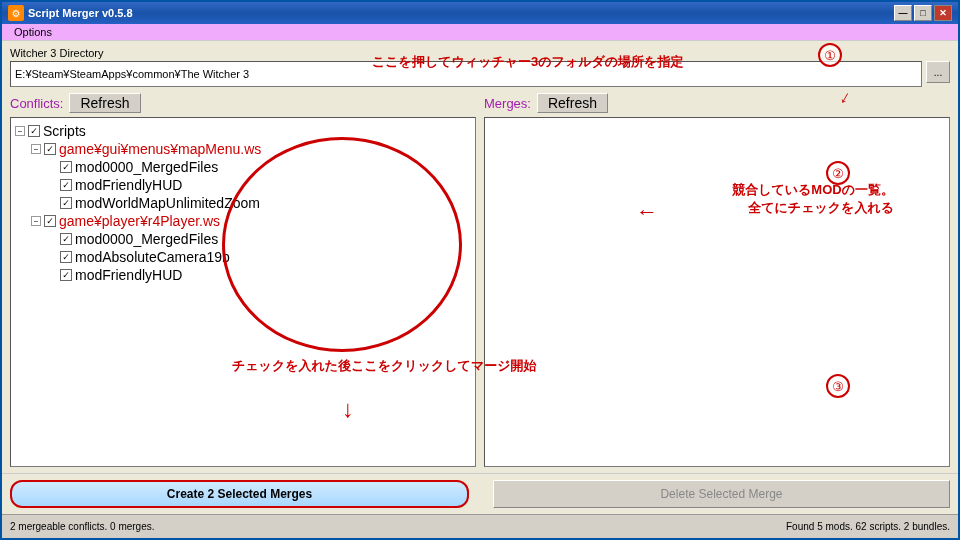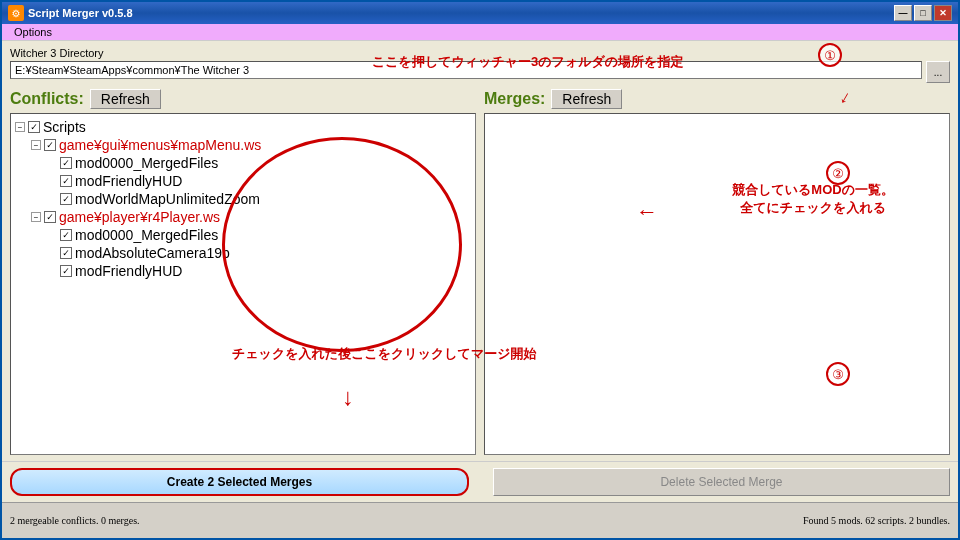--- a/index.html
+++ b/index.html
@@ -115,21 +115,21 @@
       color: #000;
     }
 
     .directory-input-row {
       display: flex;
       gap: 4px;
     }
 
     .directory-input {
       flex: 1;
-      height: 18px;
+      height: 26px;
       border: 1px solid #7a7a7a;
       border-top-color: #555;
       border-left-color: #555;
       background: white;
       padding: 2px 4px;
       font-size: 11px;
       color: #000;
     }
 
     .browse-btn {
@@ -159,23 +159,23 @@
     }
 
     .panel-header {
       display: flex;
       align-items: center;
       gap: 6px;
       margin-bottom: 4px;
     }
 
     .panel-title {
-      font-size: 16px;
-      font-weight: bold;
-      color: #4d7c0f;
+      font-size: 13px;
+      font-weight: normal;
+      color: #a21caf;
     }
 
     .refresh-btn {
       height: 20px;
       padding: 0 10px;
       background: #d4d0c8;
       border: 1px solid #888;
       border-top-color: #fff;
       border-left-color: #fff;
       cursor: pointer;
@@ -267,27 +267,26 @@
     }
 
     .action-btn.secondary {
       background: #d4d0c8;
       color: #888;
     }
 
     .status-bar {
       display: flex;
       justify-content: space-between;
-      padding: 12px 8px;
+      padding: 6px 8px;
       background: #d4d0c8;
       border-top: 1px solid #999;
       font-size: 10px;
       color: #000;
       flex-shrink: 0;
-      font-family: Liberation Serif, serif;
     }
 
     .annotation-circle {
       width: 24px;
       height: 24px;
       border: 2px solid #cc0000;
       border-radius: 50%;
       display: flex;
       align-items: center;
       justify-content: center;
@@ -417,21 +416,21 @@
     </div>
 
     <div class="japanese-text" style="top:12px; left:370px;">ここを押してウィッチャー3のフォルダの場所を指定</div>
     <div class="annotation-circle" style="top:2px; right:116px;">①</div>
 
     <div style="position:absolute; top:46px; right:108px; color:#cc0000; font-size:18px; pointer-events:none; z-index:10; transform:rotate(30deg);">↓</div>
 
     <div class="red-oval-border" style="top:96px; left:220px; width:240px; height:215px;"></div>
     <div class="annotation-circle" style="top:120px; right:108px;">②</div>
     <div class="japanese-text" style="top:140px; right:64px;">競合しているMODの一覧。</div>
-    <div class="japanese-text" style="top:158px; right:72px;">全てにチェックを入れる</div>
+    <div class="japanese-text" style="top:158px; right:64px;">全てにチェックを入れる</div>
 
     <div style="position:absolute; top:155px; right:300px; color:#cc0000; font-size:22px; pointer-events:none; z-index:11;">←</div>
 
     <div class="annotation-circle" style="bottom:75px; right:108px;">③</div>
     <div class="japanese-text" style="bottom:98px; left:230px;">チェックを入れた後ここをクリックしてマージ開始</div>
 
     <div style="position:absolute; bottom:50px; left:340px; color:#cc0000; font-size:24px; pointer-events:none; z-index:11;">↓</div>
 
   </div>
 

